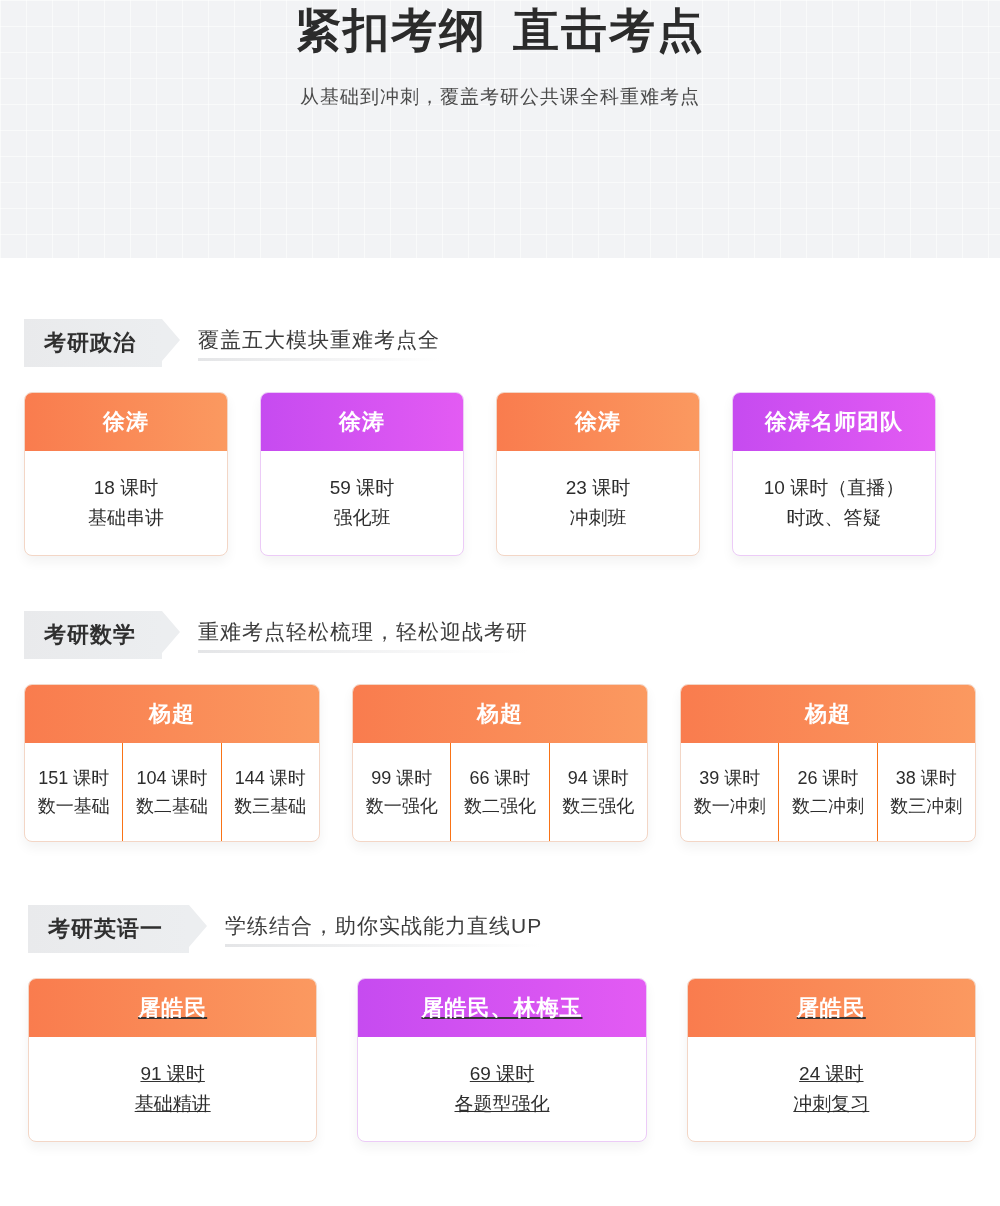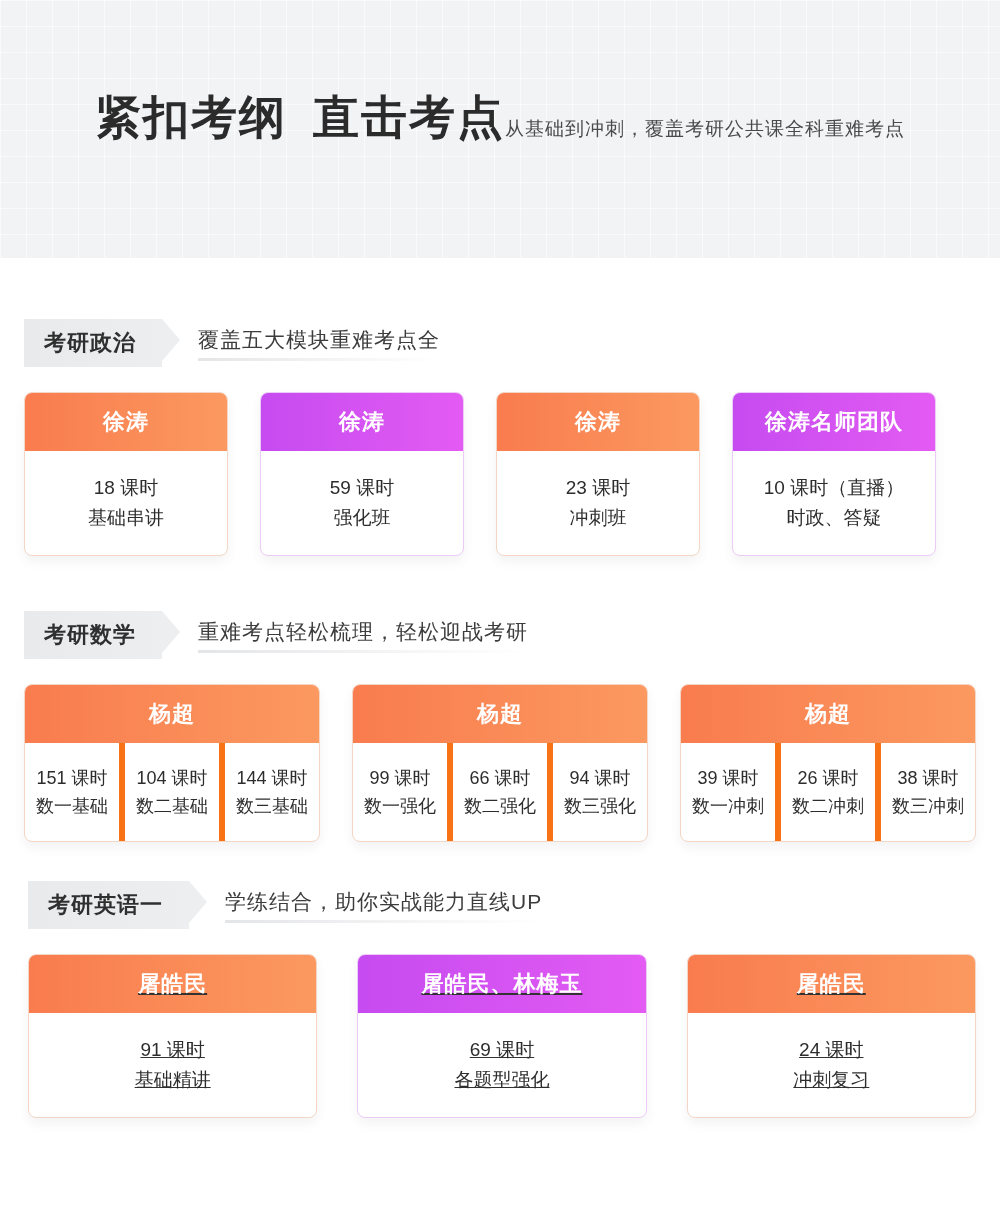--- a/index.html
+++ b/index.html
@@ -15,43 +15,42 @@
   
   .hero {
     position: relative;
     height: 258px;
     background: #f2f3f5;
     background-image:
       linear-gradient(to right, rgba(255,255,255,0.55) 1px, transparent 1px),
       linear-gradient(to bottom, rgba(255,255,255,0.55) 1px, transparent 1px);
     background-size: 26px 26px;
     display: flex;
-    flex-direction: row;
-    align-items: center;
-    justify-content: center;
+    flex-direction: column;
+    align-items: center;
   }
   .hero-title {
     font-size: 46px;
     font-weight: bold;
     color: #2b2b2b;
     letter-spacing: 2px;
     margin-bottom: 22px;
   }
   .hero-title .gap { display: inline-block; width: 26px; }
   .hero-sub {
     font-size: 19px;
     color: #4a4a4a;
     letter-spacing: 1px;
   }
 
   
   .section { padding: 0 24px; }
   .sec-politics { margin-top: 62px; }
   .sec-math { margin-top: 56px; }
-  .sec-english { margin-top: 40px; padding-left: 28px; }
+  .sec-english { margin-top: 64px; padding-left: 28px; }
 
   .sec-head {
     display: flex;
     align-items: center;
     position: relative;
     height: 46px;
   }
   .sec-tag {
     position: relative;
     background: linear-gradient(to right, #e9eaec, #eceef0);
@@ -135,21 +134,21 @@
   .math-body {
     display: flex;
     height: 98px;
   }
   .math-col {
     flex: 1;
     display: flex;
     flex-direction: column;
     align-items: center;
     justify-content: center;
-    border-right: 6px solid #f97316;
+    border-right: 1px solid #f97316;
   }
   .math-col:last-child { border-right: none; }
   .math-col .line { font-size: 18px; line-height: 28px; color: #2d2d2d; }
 
   
   .cards-english .card { width: 312px; text-decoration: underline; }
   .cards-english .card-body { height: 104px; }
 </style>
 </head>
 <body>

